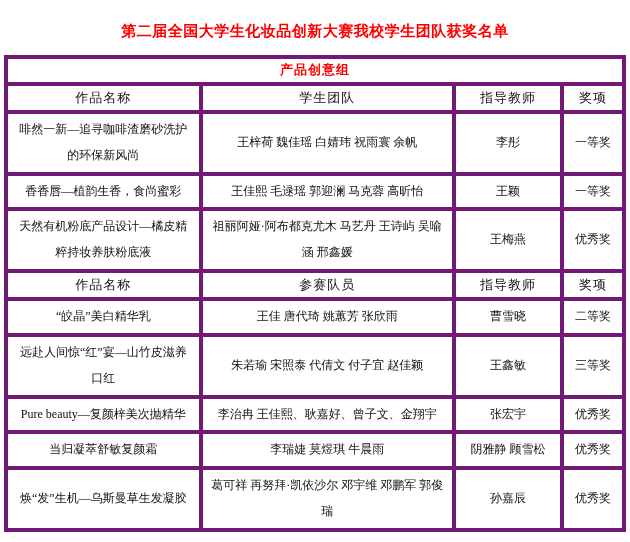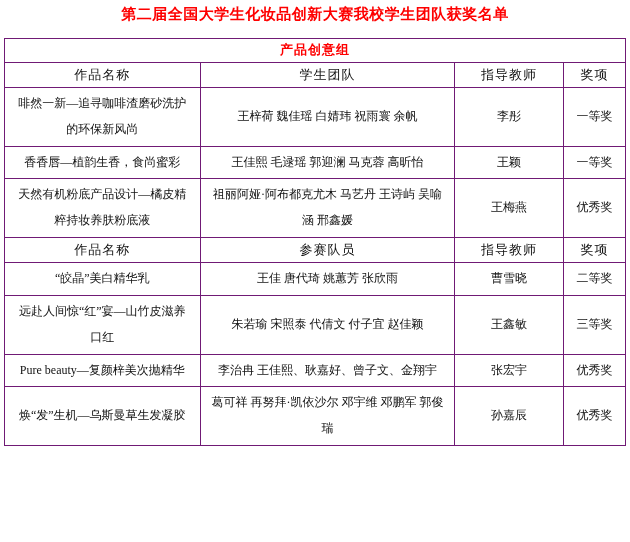--- a/index.html
+++ b/index.html
@@ -7,32 +7,32 @@
     width:630px;height:542px;
     font-family:"Liberation Serif","DejaVu Serif",serif;
     color:#111;
     -webkit-font-smoothing:antialiased;
   }
   .page-title{
     text-align:center;
     font-size:15px;
     font-weight:bold;
     color:#fe0000;
-    padding-top:5px;
+    padding-top:22px;
     letter-spacing:0.5px;
     margin-bottom:14px;
   }
   table.awards{
     border-collapse:collapse;
     table-layout:fixed;
     width:622px;
     margin-left:4px;
   }
   table.awards td, table.awards th{
-    border:1px solid #701a75;
+    border:4px solid #701a75;
     font-size:12px;
     text-align:center;
     vertical-align:middle;
     padding:3px 8px;
     line-height:2.15;
     word-break:break-all;
   }
   tr.section-row td{
     color:#fe0000;
     font-weight:bold;
@@ -111,20 +111,26 @@
     <td>朱若瑜 宋照泰 代倩文 付子宜 赵佳颖</td>
     <td>王鑫敏</td>
     <td>三等奖</td>
   </tr>
   <tr class="data-row">
     <td class="work-cell">Pure beauty—复颜梓美次抛精华</td>
     <td>李治冉 王佳熙、耿嘉好、曾子文、金翔宇</td>
     <td>张宏宇</td>
     <td>优秀奖</td>
   </tr>
+  <tr class="data-row">
+    <td class="work-cell">当归凝萃舒敏复颜霜</td>
+    <td>李瑞婕 莫煜琪 牛晨雨</td>
+    <td>阴雅静 顾雪松</td>
+    <td>优秀奖</td>
+  </tr>
   <tr class="data-row tall">
     <td class="work-cell">焕“发”生机—乌斯曼草生发凝胶</td>
     <td>葛可祥 再努拜·凯依沙尔 邓宇维 邓鹏军 郭俊瑞</td>
     <td>孙嘉辰</td>
     <td>优秀奖</td>
   </tr>
 </tbody>
   </table>
 
 </body></html>

